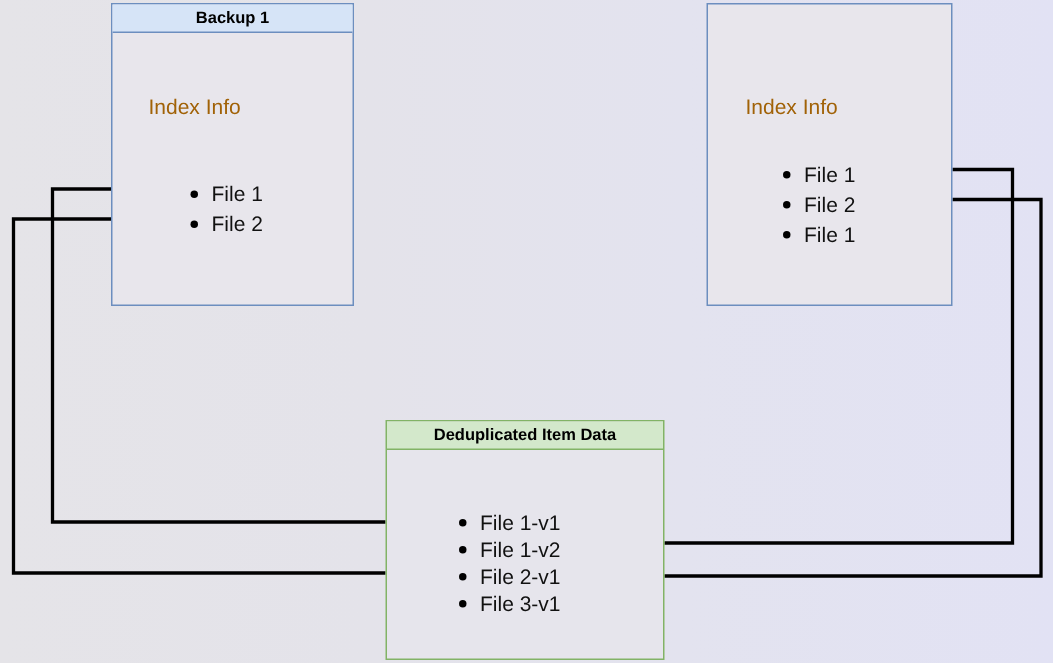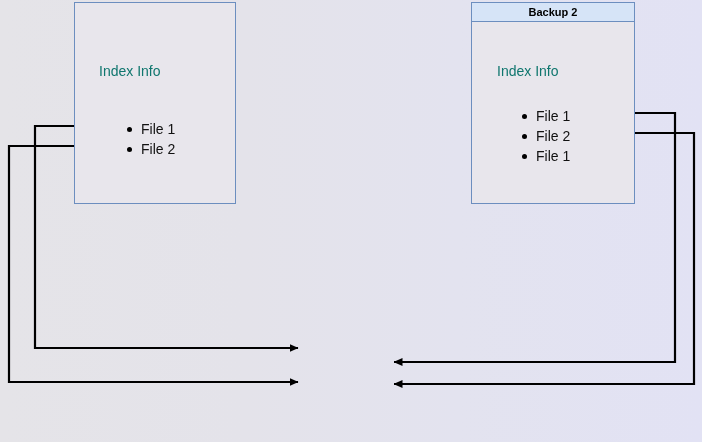--- a/index.html
+++ b/index.html
@@ -14,21 +14,21 @@
 
   .box{position:absolute;box-sizing:border-box;}
   .box-blue{border:1px solid #6c8ebf;background:#e8e6ec;}
   .box-green{border:1px solid #82b366;background:#e6e5ec;}
   .hdr{position:absolute;left:0;top:0;right:0;box-sizing:border-box;
        text-align:center;font-weight:bold;font-size:11px;color:#000;
        line-height:18px;height:19px;}
   .hdr-blue{background:#d6e4f7;border-bottom:1px solid #6c8ebf;}
   .hdr-green{background:#d3e8cb;border-bottom:1px solid #82b366;}
 
-  .idxlabel{position:absolute;font-size:14px;color:#0f766e;white-space:nowrap;}
+  .idxlabel{position:absolute;font-size:14px;color:#a16207;white-space:nowrap;}
 
   .filelist{position:absolute;margin:0;padding:0;list-style:none;}
   .filelist li{position:relative;font-size:14px;color:#111;white-space:nowrap;
                height:20px;line-height:20px;padding-left:14px;}
   .filelist li::before{content:"";position:absolute;left:0;top:8px;
                width:5px;height:5px;border-radius:50%;background:#000;}
   .dd-list li{height:18px;line-height:18px;}
   .dd-list li::before{top:7px;}
 </style>
 </head>
@@ -52,31 +52,40 @@
 
       <path d="M120,146 L9,146 L9,382 L298,382" marker-end="url(#ah-r)"></path>
 
       <path d="M604,113 L675,113 L675,362 L394,362" marker-end="url(#ah-l)"></path>
 
       <path d="M604,133 L694,133 L694,384 L394,384" marker-end="url(#ah-l)"></path>
     </g>
   </svg>
 
   <div class="box box-blue" style="left:74px;top:2px;width:162px;height:202px;">
+    <div class="hdr hdr-blue">Backup 1</div>
     <div class="idxlabel" style="left:24px;top:60px;">Index Info</div>
     <ul class="filelist" style="left:52px;top:116px;">
       <li>File 1</li>
       <li>File 2</li>
     </ul>
   </div>
 
   <div class="box box-blue" style="left:471px;top:2px;width:164px;height:202px;">
-    <div class="hdr hdr-blue">Backup 2</div>
     <div class="idxlabel" style="left:25px;top:60px;">Index Info</div>
     <ul class="filelist" style="left:50px;top:103px;">
       <li>File 1</li>
       <li>File 2</li>
       <li>File 1</li>
     </ul>
   </div>
 
+  <div class="box box-green" style="left:257px;top:280px;width:186px;height:160px;">
+    <div class="hdr hdr-green">Deduplicated Item Data</div>
+    <ul class="filelist dd-list" style="left:48px;top:58px;">
+      <li>File 1-v1</li>
+      <li>File 1-v2</li>
+      <li>File 2-v1</li>
+      <li>File 3-v1</li>
+    </ul>
+  </div>
 
 </div>
 
 </body></html>

